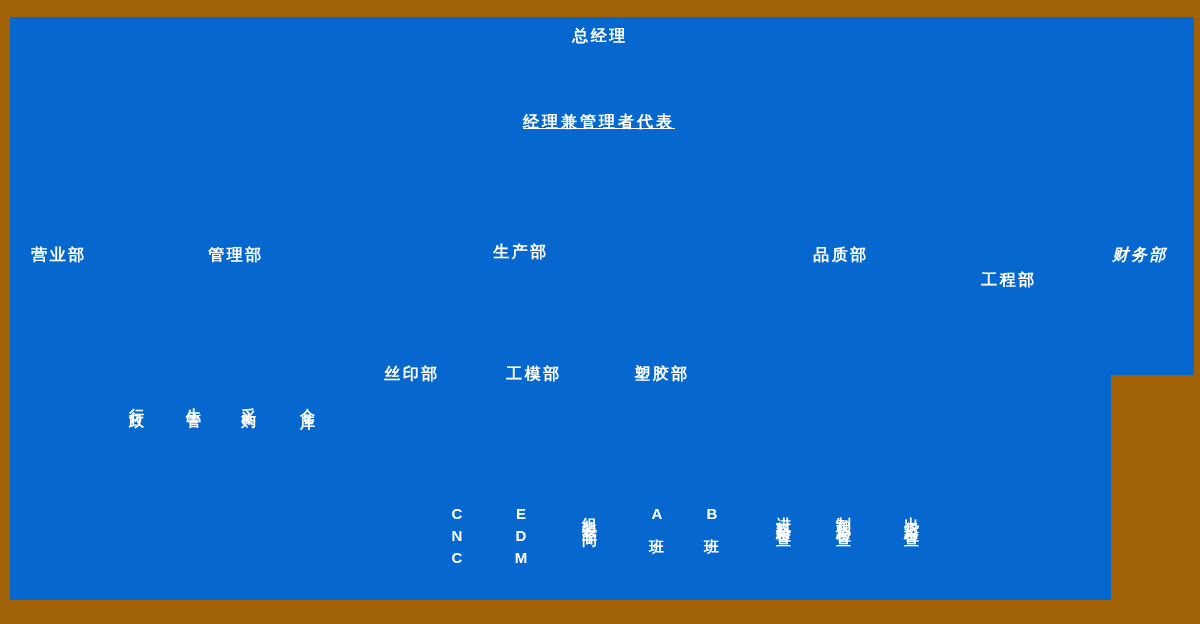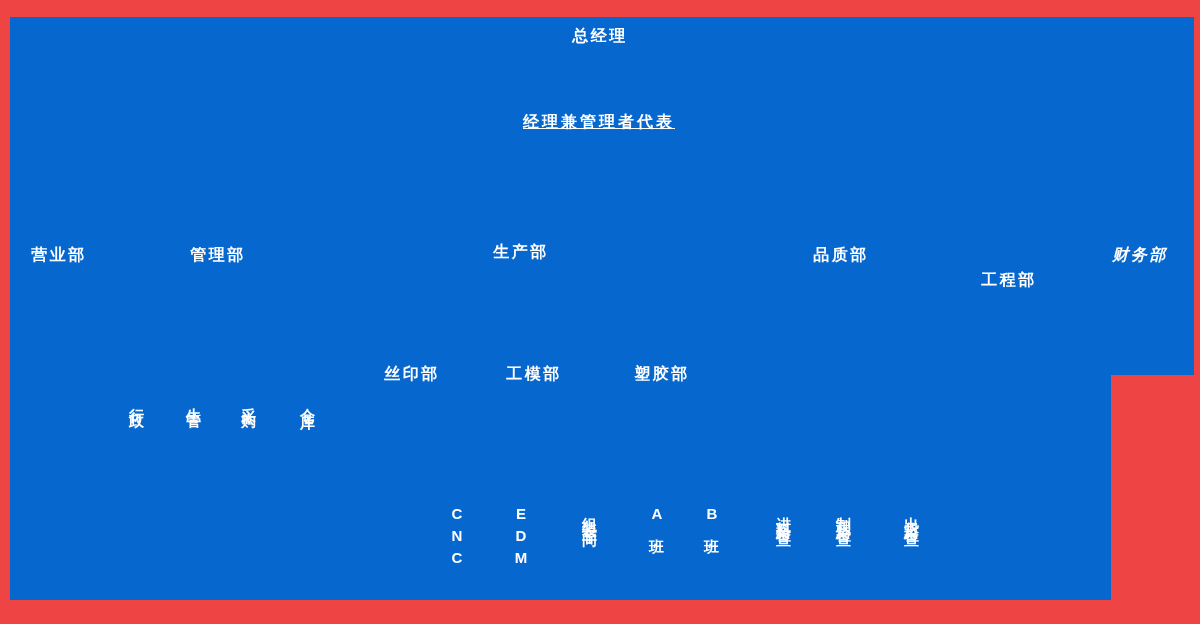--- a/index.html
+++ b/index.html
@@ -5,21 +5,21 @@
   html, body {
     margin: 0;
     padding: 0;
     background: #ffffff;
     font-family: "Liberation Sans", "DejaVu Sans", sans-serif;
   }
   .canvas {
     position: relative;
     width: 1200px;
     height: 624px;
-    background: #ef4444;
+    background: #a16207;
     overflow: hidden;
   }
   .panel {
     position: absolute;
     background: #0667CE;
   }
   .panel-top {
     left: 10px;
     top: 17px;
     width: 1184px;
@@ -60,21 +60,21 @@
 <div class="canvas">
 
   <div class="panel panel-top"></div>
   <div class="panel panel-bottom"></div>
 
   <div class="lbl h-lbl" style="left:600px; top:28px;">总经理</div>
 
   <div class="lbl h-lbl wide" style="left:599px; top:114px;text-decoration:underline;">经理兼管理者代表</div>
 
   <div class="lbl h-lbl" style="left:59px; top:247px;text-align:right;">营业部</div>
-  <div class="lbl h-lbl" style="left:218px; top:247px;">管理部</div>
+  <div class="lbl h-lbl" style="left:236px; top:247px;">管理部</div>
   <div class="lbl h-lbl" style="left:521px; top:244px;">生产部</div>
   <div class="lbl h-lbl" style="left:841px; top:247px;">品质部</div>
   <div class="lbl h-lbl" style="left:1009px; top:247px;margin-top:25px;">工程部</div>
   <div class="lbl h-lbl" style="left:1140px; top:247px;font-style:italic;">财务部</div>
 
   <div class="lbl h-lbl" style="left:412px; top:366px;">丝印部</div>
   <div class="lbl h-lbl" style="left:534px; top:366px;">工模部</div>
   <div class="lbl h-lbl" style="left:662px; top:366px;">塑胶部</div>
 
   <div class="lbl v-lbl" style="left:137px; top:396px;">行政</div>

